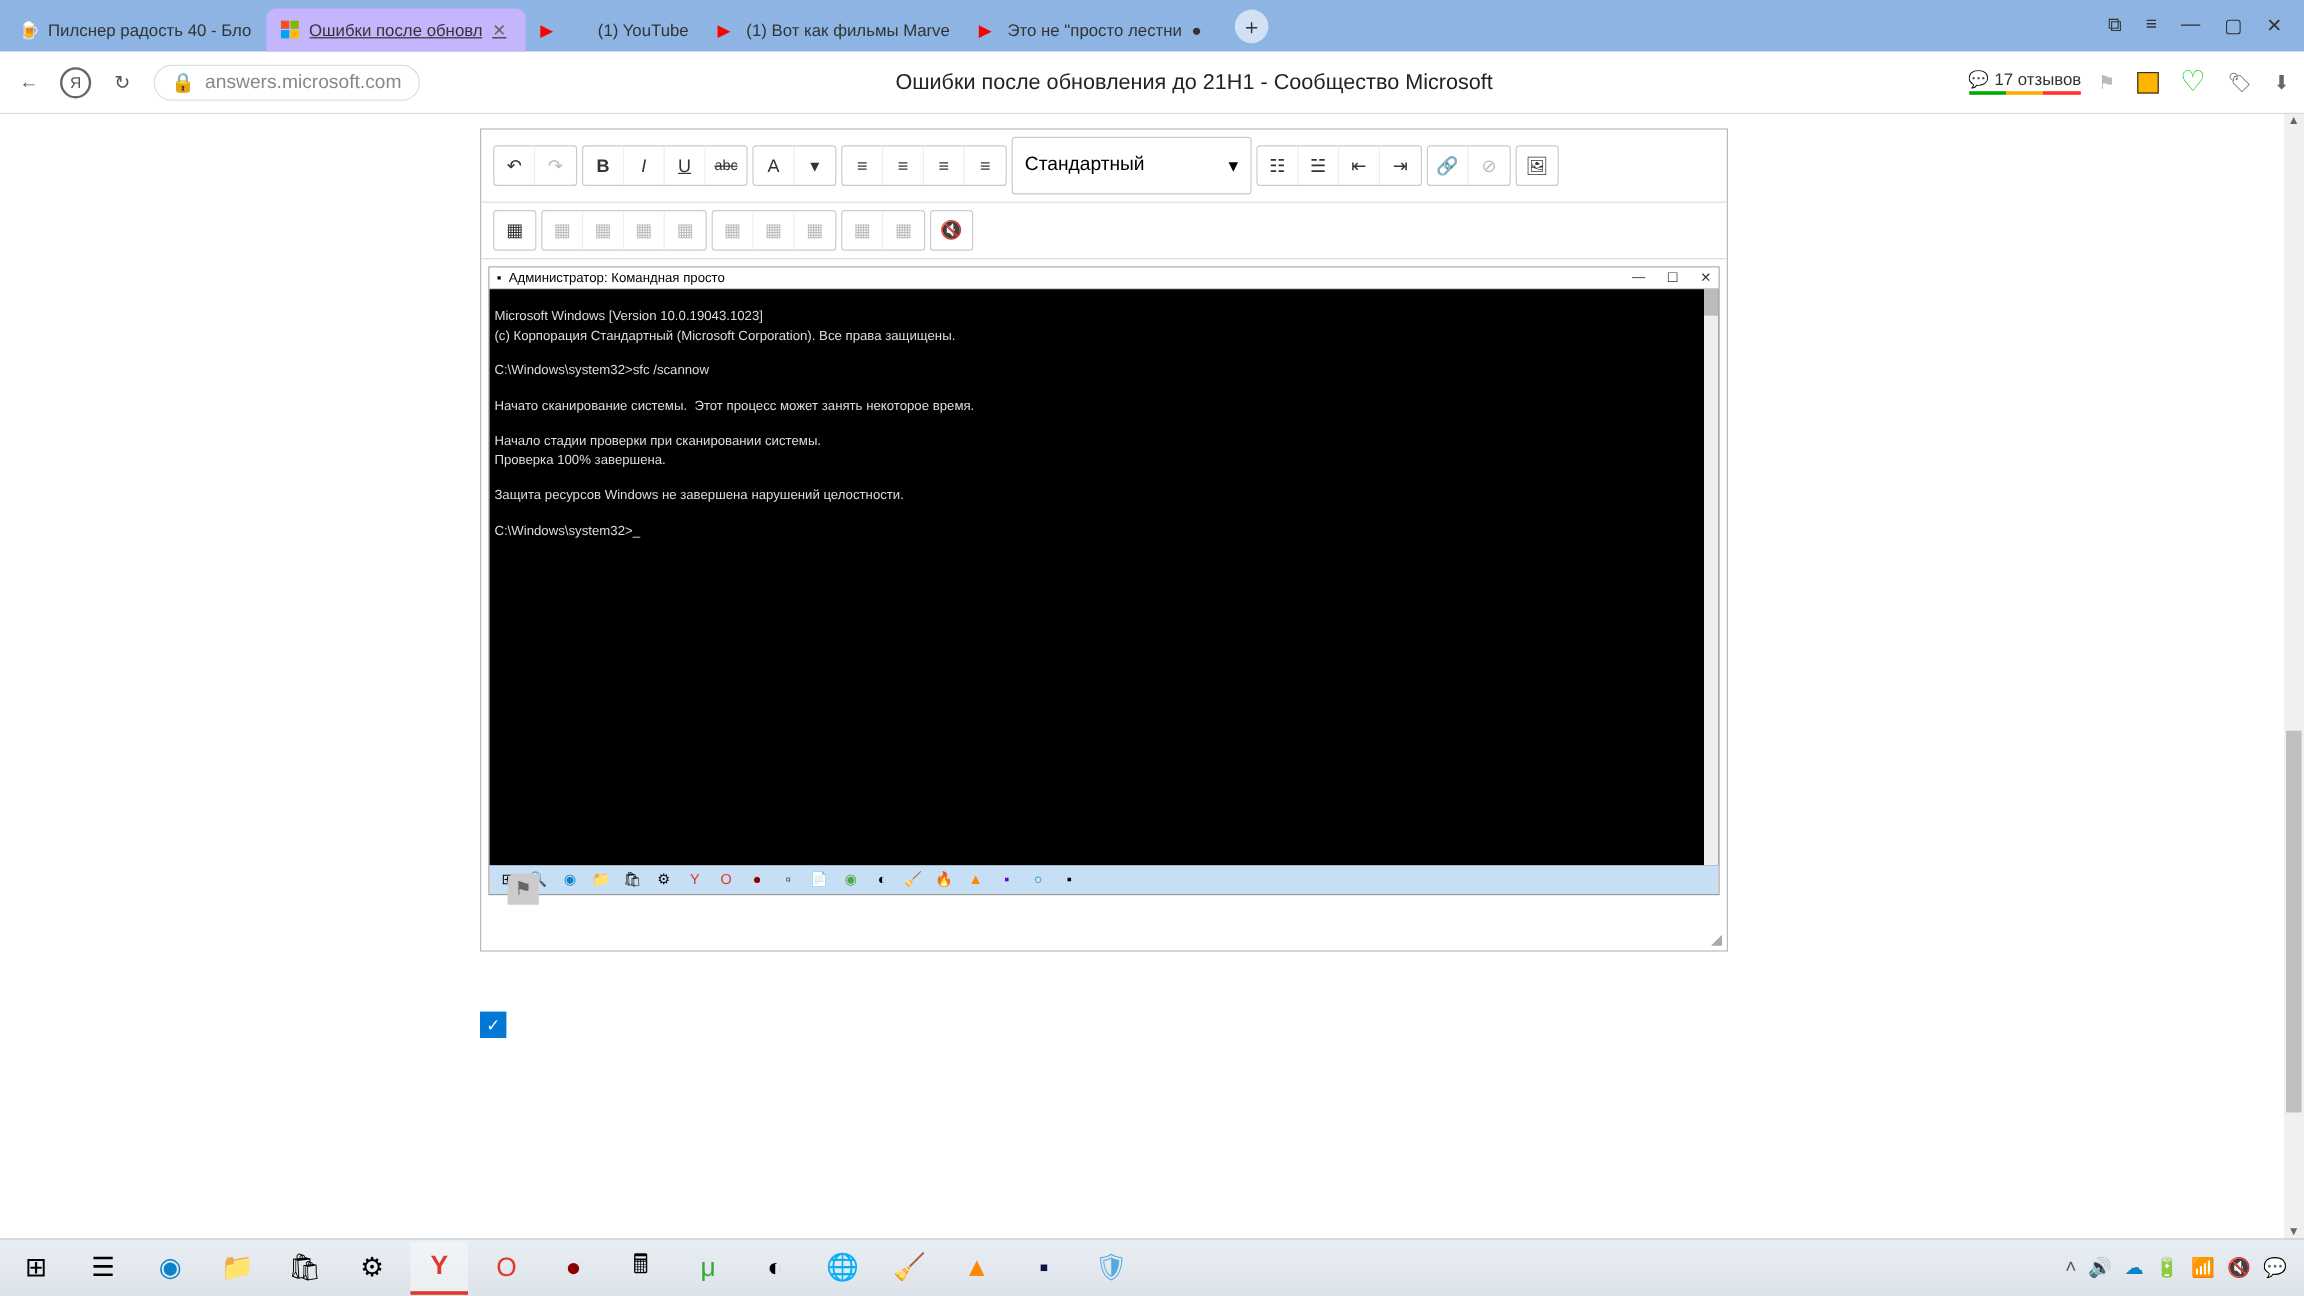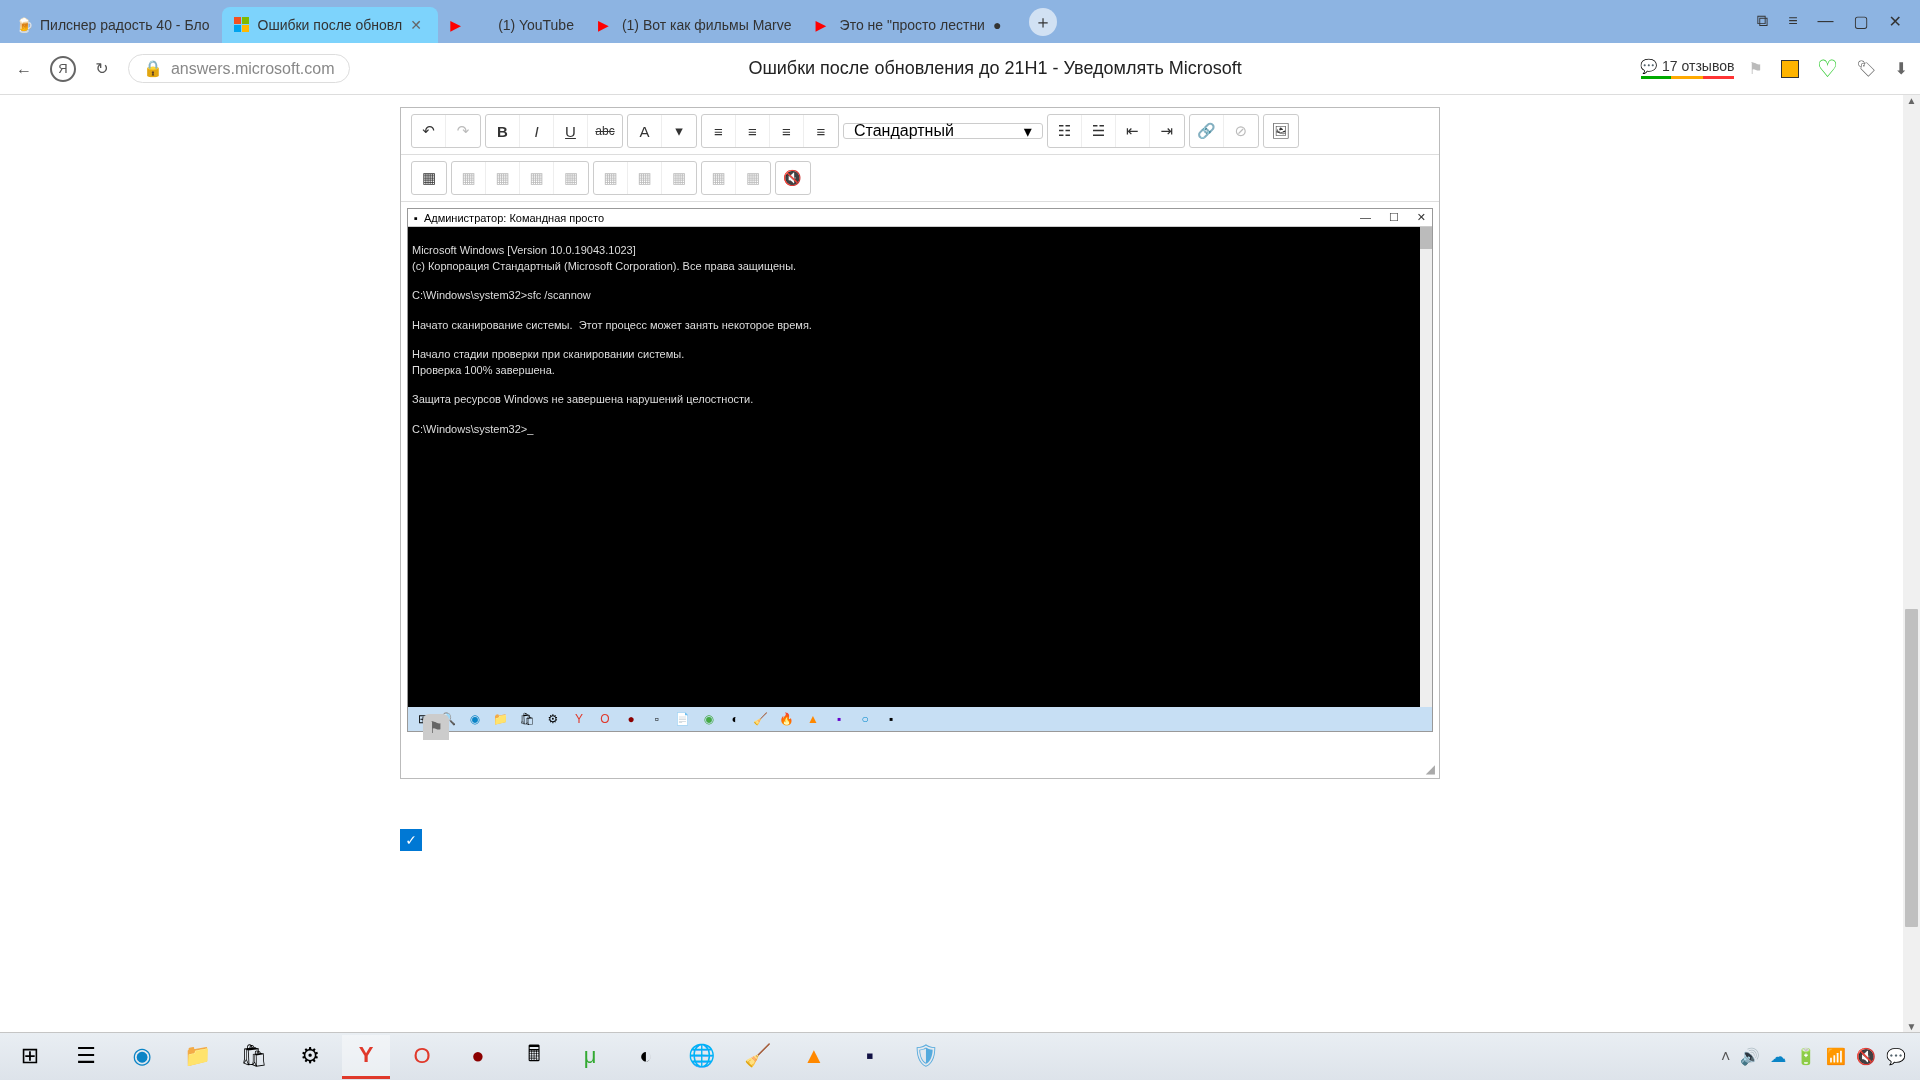--- a/index.html
+++ b/index.html
@@ -1,21 +1,21 @@
 <!DOCTYPE html>
 <html><head>
 <meta charset="utf-8">
 <style>
 * { margin: 0; padding: 0; box-sizing: border-box; font-family: Arial, sans-serif; }
 body { width: 1920px; height: 1080px; overflow: hidden; background: #f3f3f3; position: relative; }
 
 
 .browser-tabs { height: 43px; background: #8db4e2; display: flex; align-items: center; padding-left: 4px; }
 .tab { height: 36px; display: flex; align-items: center; padding: 0 12px; margin-top: 7px; border-radius: 8px 8px 0 0; font-size: 14px; color: #333; max-width: 250px; gap: 8px; cursor: pointer; }
-.tab.active { background: #7dd3fc; }
+.tab.active { background: #c4b5fd; text-decoration: underline; }
 .tab:not(.active) { background: transparent; }
 .tab .favicon { width: 16px; height: 16px; flex-shrink: 0; }
 .tab .title { white-space: nowrap; overflow: hidden; text-overflow: ellipsis; flex: 1; }
 .tab .close { width: 16px; height: 16px; color: #666; flex-shrink: 0; }
 .new-tab { width: 28px; height: 28px; border-radius: 50%; background: rgba(255,255,255,0.6); display: flex; align-items: center; justify-content: center; margin-left: 8px; color: #333; font-size: 18px; cursor: pointer; }
 .window-controls { margin-left: auto; display: flex; gap: 20px; padding-right: 18px; color: #333; }
 .window-controls span { cursor: pointer; font-size: 16px; }
 
 .addr-bar { height: 52px; background: #fff; border-bottom: 1px solid #ddd; display: flex; align-items: center; padding: 0 12px; gap: 14px; }
 .addr-bar .nav-icon { width: 24px; height: 24px; color: #555; cursor: pointer; display:flex; align-items:center; justify-content:center; }
@@ -36,21 +36,21 @@
 
 .editor-box { border:1px solid #bbb; width:1040px; margin-left:40px; background:#fff; }
 .toolbar1, .toolbar2 { display:flex; align-items:center; padding:6px 10px; gap:4px; border-bottom:1px solid #ddd; }
 .tb-group { display:flex; border:1px solid #ccc; border-radius:3px; }
 .tb-btn { width:34px; height:32px; display:flex; align-items:center; justify-content:center; font-size:15px; color:#333; cursor:pointer; border-right:1px solid #eee; }
 .tb-btn:last-child { border-right:none; }
 .tb-btn.bold { font-weight:bold; }
 .tb-btn.italic { font-style:italic; }
 .tb-btn.underline { text-decoration:underline; }
 .tb-btn.strike { text-decoration:line-through; font-size:12px; }
-.style-select { border:1px solid #ccc; height:16px; padding:0 10px; font-size:16px; display:flex; align-items:center; gap:70px; cursor:pointer; border-radius:3px;text-align:center; }
+.style-select { border:1px solid #ccc; height:48px; padding:0 10px; font-size:16px; display:flex; align-items:center; gap:70px; cursor:pointer; border-radius:3px;text-align:center; }
 .style-select::after { content:"▾"; }
 
 .editor-content { min-height:560px; padding:6px; position:relative; }
 .cmd-window { background:#fff; border:1px solid #999; }
 .cmd-title { background:#fff; display:flex; align-items:center; padding:2px 6px; font-size:11px; color:#000; gap:6px; border-bottom:1px solid #ccc; }
 .cmd-title .wctrls { margin-left:auto; display:flex; gap:18px; font-size:11px; color:#333;}
 .cmd-body { background:#000; color:#ddd; font-family: 'Courier New', monospace; font-size:11px; padding:2px 4px; min-height:480px; white-space:pre-wrap; line-height:1.3; position:relative; }
 .cmd-scrollbar { position:absolute; right:0; top:0; bottom:0; width:12px; background:#eee; }
 .cmd-scrollbar-thumb { background:#bbb; width:100%; height:22px; }
 .inner-taskbar { background:#c7dff4; height:24px; display:flex; align-items:center; gap:8px; padding:0 6px; }
@@ -120,21 +120,21 @@
 </div>
 
 <div class="addr-bar">
   <div class="nav-icon">←</div>
   <div class="nav-icon" style="border:2px solid #666;border-radius:50%;width:26px;height:26px;font-size:13px">Я</div>
   <div class="nav-icon">↻</div>
   <div class="addr-field">
     <span>🔒</span>
     <span>answers.microsoft.com</span>
   </div>
-  <div class="page-title">Ошибки после обновления до 21H1 - Уведомлять Microsoft</div>
+  <div class="page-title">Ошибки после обновления до 21H1 - Сообщество Microsoft</div>
   <div class="feedback">
     <span>💬</span>
     <span>17 отзывов</span>
   </div>
   <div class="right-icons">
     <span style="color:#bbb">⚑</span>
     <span class="ext-yellow"></span>
     <span class="ext-green">♡</span>
     <span>🏷</span>
     <span>⬇</span>

